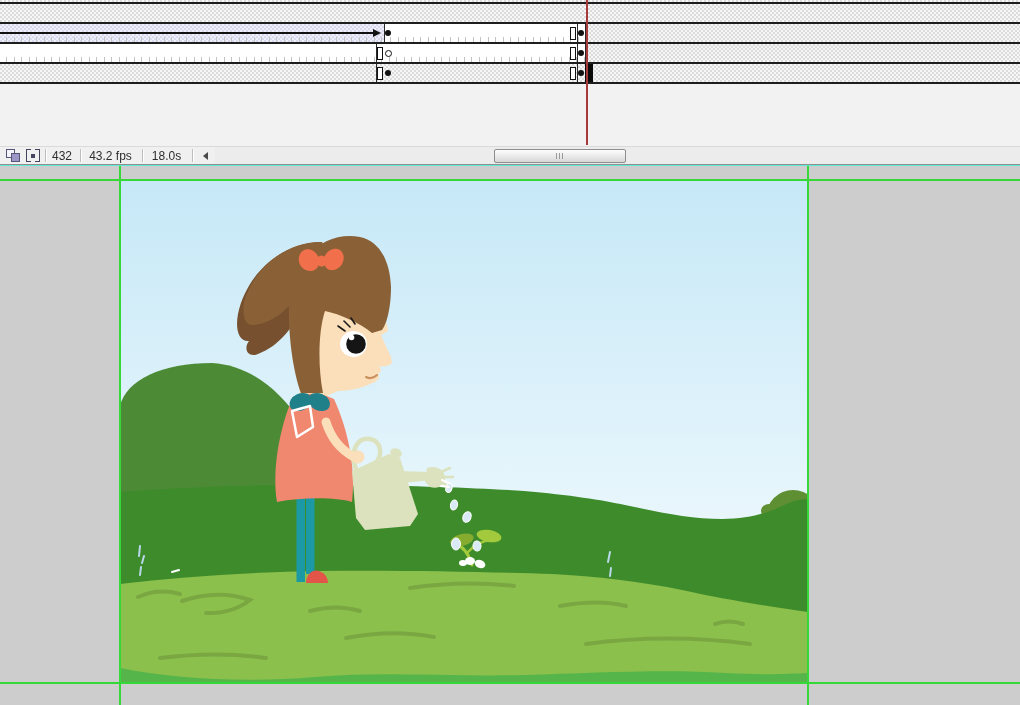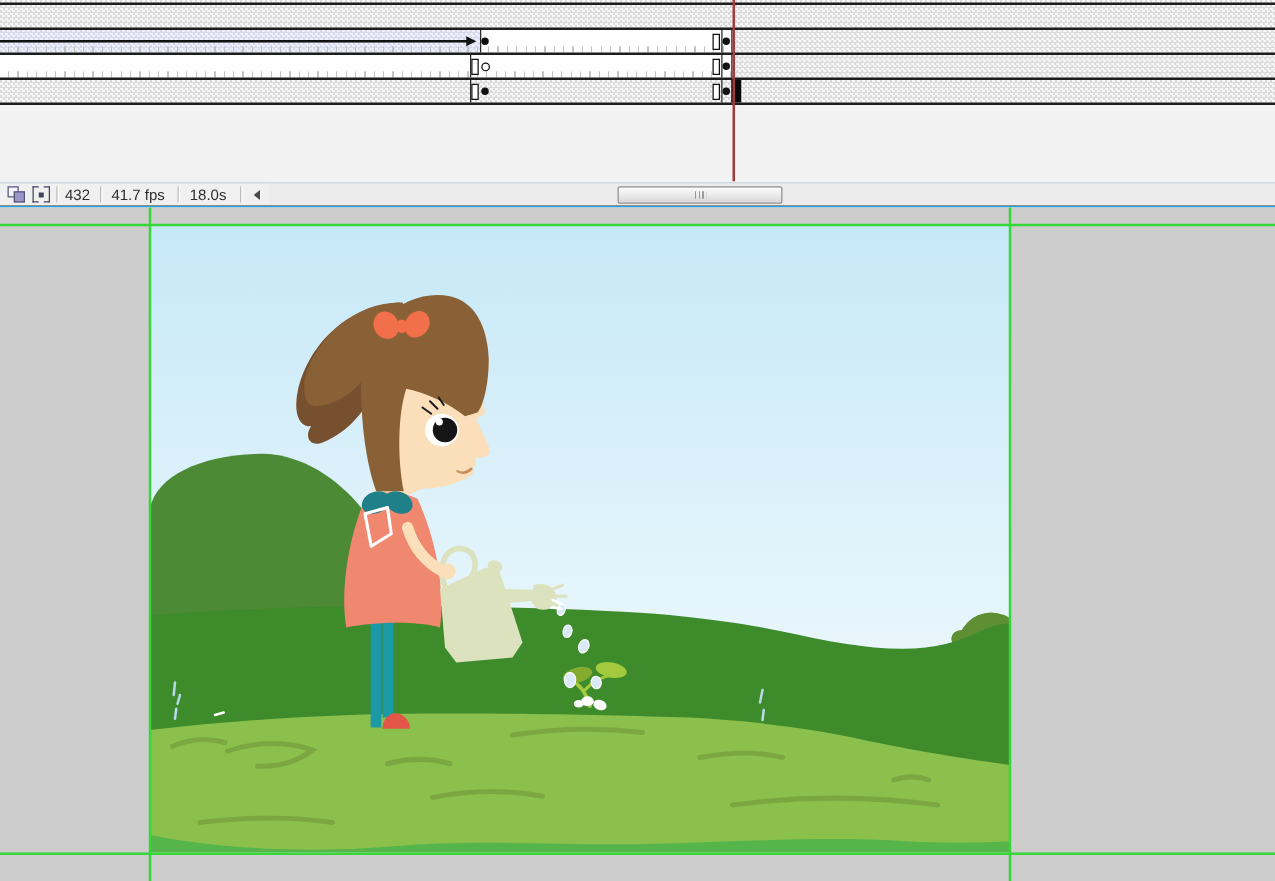--- a/index.html
+++ b/index.html
@@ -1,20 +1,20 @@
 <!DOCTYPE html>
 <html style="--text: #2E2E2E; --checker-a: #F7F7F7; --checker-b: #DBDBDB; --tween-a: #EFEFF9; --tween-b: #D8D8EE; --playhead: #A63A3A; --pasteboard: #CDCDCD; --guide: #35D838; --sky-top: #C6E8F7; --sky-bottom: #EFF9FD; --hill: #4C8A35; --band: #3E8B2C; --bush: #5E8F33; --ground: #8BC04D; --ground-stroke: #7AA742; --strip: #55B54A; --hair: #8A6137; --hair-dark: #77512F; --skin: #FBDFBA; --bow: #F1704B; --dress: #F0876F; --collar: #20808A; --legging: #1B99A5; --shoe: #E25548; --can: #DCE2BE; --drop: #D9E9F5; --leaf-bright: #A3C93C; --leaf-dark: #85AC2F; --grass-mark: #B9D8EA;"><head>
 <meta charset="utf-8">
 <style>
   html,body{margin:0;padding:0;background:#fff;}
   #app{position:relative;width:1020px;height:705px;overflow:hidden;
        font-family:"Liberation Sans",sans-serif;color:var(--text,#333);}
 
   
-  #timeline{position:absolute;left:0;top:0;width:1020px;height:166px;background:#0ea5e9;}
+  #timeline{position:absolute;left:0;top:0;width:1020px;height:166px;background:#5eead4;}
   #frames{position:absolute;left:0;top:0;width:1020px;height:146px;background:#F2F2F2;overflow:hidden;}
   .checker{background:conic-gradient(var(--checker-a,#f7f7f7) 90deg,var(--checker-b,#dcdcdc) 90deg 180deg,var(--checker-a,#f7f7f7) 180deg 270deg,var(--checker-b,#dcdcdc) 270deg);background-size:4px 4px;}
   #top-sliver{position:absolute;left:0;top:0;width:1020px;height:2px;}
   .hline{position:absolute;left:0;width:1020px;height:1.6px;background:#1E1E1E;}
   .tl-row{position:absolute;left:0;width:1020px;}
   .seg{position:absolute;top:0;height:100%;}
   .seg.white{background:#FFFFFF;}
   .seg.white::after,.seg.tween::after{content:"";position:absolute;left:0;right:0;bottom:0;height:5px;
     background:repeating-linear-gradient(90deg,transparent 0 6.5px,#C3C3C3 6.5px 7.5px);}
   .seg.tween{background:conic-gradient(var(--tween-a,#ececf8) 90deg,var(--tween-b,#d6d6ec) 90deg 180deg,var(--tween-a,#ececf8) 180deg 270deg,var(--tween-b,#d6d6ec) 270deg);background-size:4px 4px;}
@@ -117,21 +117,21 @@
         <span class="front"></span>
       </span>
       <span id="icon-center">
         <span class="bl"></span>
         <span class="br"></span>
         <span class="ctr"></span>
       </span>
       <span class="sb-sep" style="left:44.5px"></span>
       <span class="sb-label" style="left:45px;width:34px">432</span>
       <span class="sb-sep" style="left:79.5px"></span>
-      <span class="sb-label" style="left:80px;width:61px">41.7 fps</span>
+      <span class="sb-label" style="left:80px;width:61px">43.2 fps</span>
       <span class="sb-sep" style="left:141.5px"></span>
       <span class="sb-label" style="left:142px;width:49px">18.0s</span>
       <span class="sb-sep" style="left:191.5px"></span>
       <span id="scroll-left-arrow"></span>
       <div id="scroll-track">
         <div id="scroll-thumb" style="left: 279px; width: 130px;">
           <span class="grip"></span>
         </div>
       </div>
     </div>

